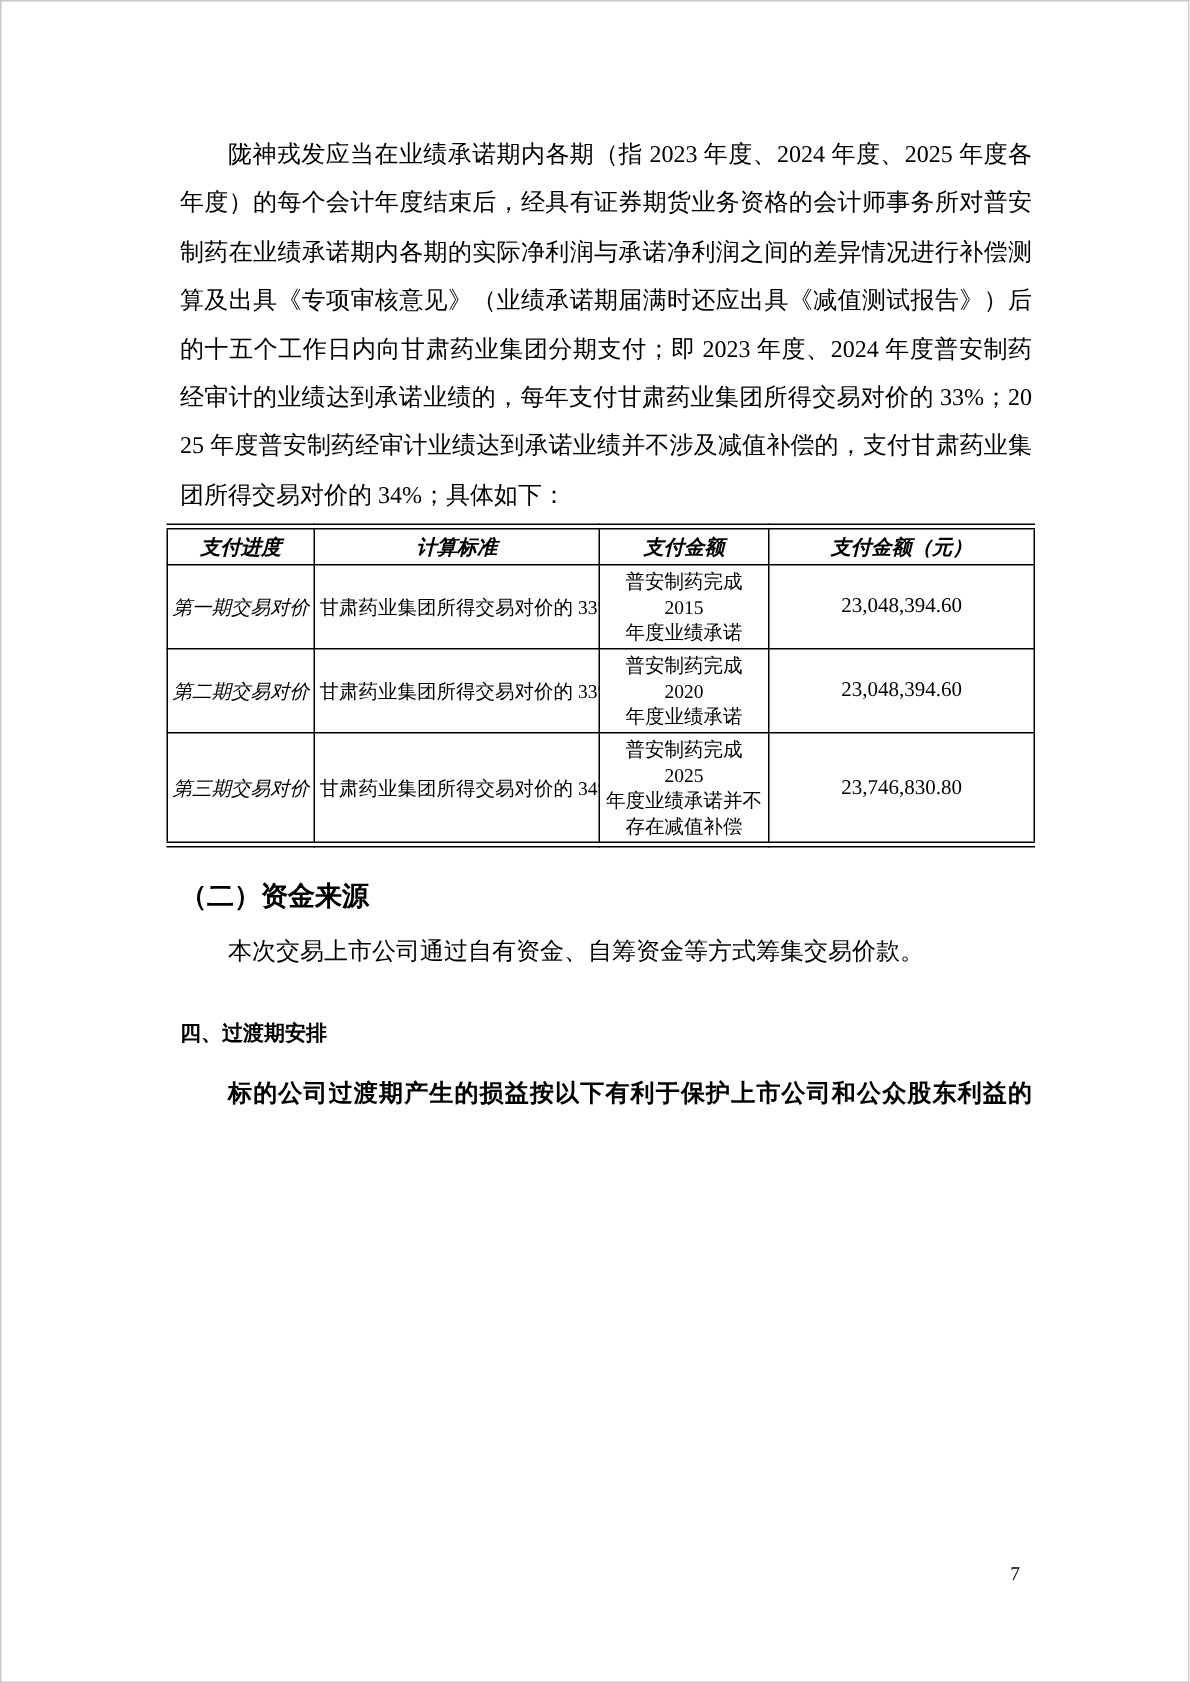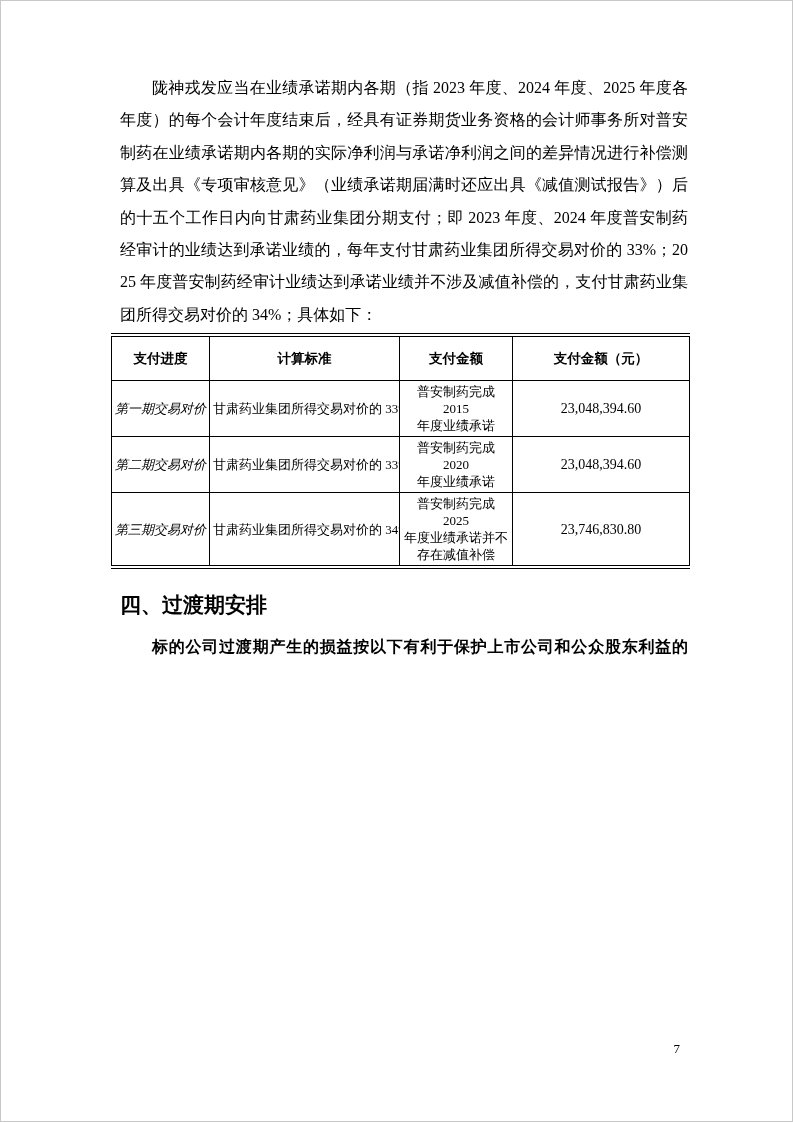--- a/index.html
+++ b/index.html
@@ -10,21 +10,21 @@
     background: #ffffff;
     box-sizing: border-box;
     border: 1px solid #c8c8c8;
     color: #000000;
     font-family: "Liberation Serif", "DejaVu Serif", serif;
     overflow: hidden;
   }
   .content {
     position: absolute;
     left: 119px;
-    top: 71px;
+    top: 87px;
     width: 568px;
   }
   p.body {
     margin: 0;
     font-size: 16px;
     line-height: 32.4px;
     text-align: justify;
     text-indent: 2em;
     word-break: break-all;
   }
@@ -45,39 +45,40 @@
     border: 1px solid #000;
     text-align: center;
     vertical-align: middle;
     padding: 2px 3px;
     line-height: 17px;
     overflow: hidden;
   }
   table.pay-table th {
     font-size: 13.5px;
     font-weight: bold;
-    padding: 13px 2px;
+    padding: 3px 2px;
+    font-style: italic;
   }
   td.cell-condition { white-space: pre-line; }
   td.cell-standard  { white-space: nowrap; }
   td.cell-amount    { font-size: 14px; }
   td.cell-stage     { white-space: nowrap; font-style: italic; }
   h3.sec-sub {
     margin: 20px 0 0 0;
     font-family: "Liberation Sans", "DejaVu Sans", sans-serif;
     font-weight: 700;
     font-size: 18px;
     line-height: 24px;
     color: #000;
   }
   h2.sec-main {
     margin: 22px 0 0 0;
     font-family: "Liberation Sans", "DejaVu Sans", sans-serif;
     font-weight: 700;
-    font-size: 21px;
+    font-size: 14px;
     line-height: 28px;
     color: #000;
   }
   p.after-h { margin-top: 10px; }
   p.after-h2 { margin-top: 12px; }
   p.mt2 { margin-top: 6px; }
   p.mt3 { margin-top: 10px; }
   .pagenum {
     position: absolute;
     top: 1040px;
@@ -132,21 +133,23 @@
 年度业绩承诺并不
 存在减值补偿</td>
             <td class="cell-amount">23,746,830.80</td>
           </tr>
         </tbody>
       </table>
     </div>
 
 
 
+    <h3 class="sec-sub">（二）资金来源</h3>
 
+    <p class="body after-h">本次交易上市公司通过自有资金、自筹资金等方式筹集交易价款。</p>
 
     <h2 class="sec-main">四、过渡期安排</h2>
 
     <p class="body after-h2 force-justify">标的公司过渡期产生的损益按以下有利于保护上市公司和公众股东利益的</p>
 
   </div>
 
   <div class="pagenum">7</div>
 </div>
 

